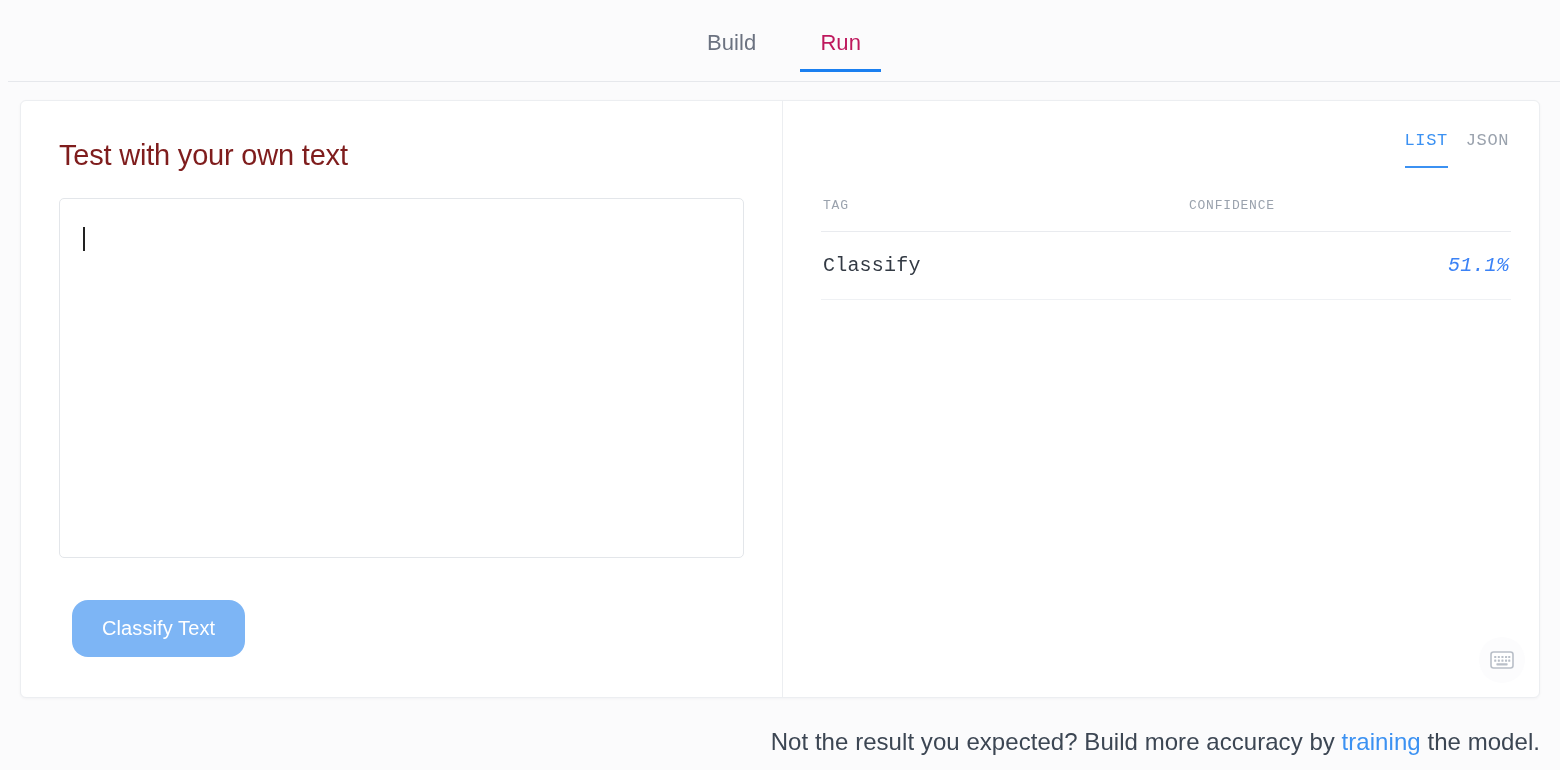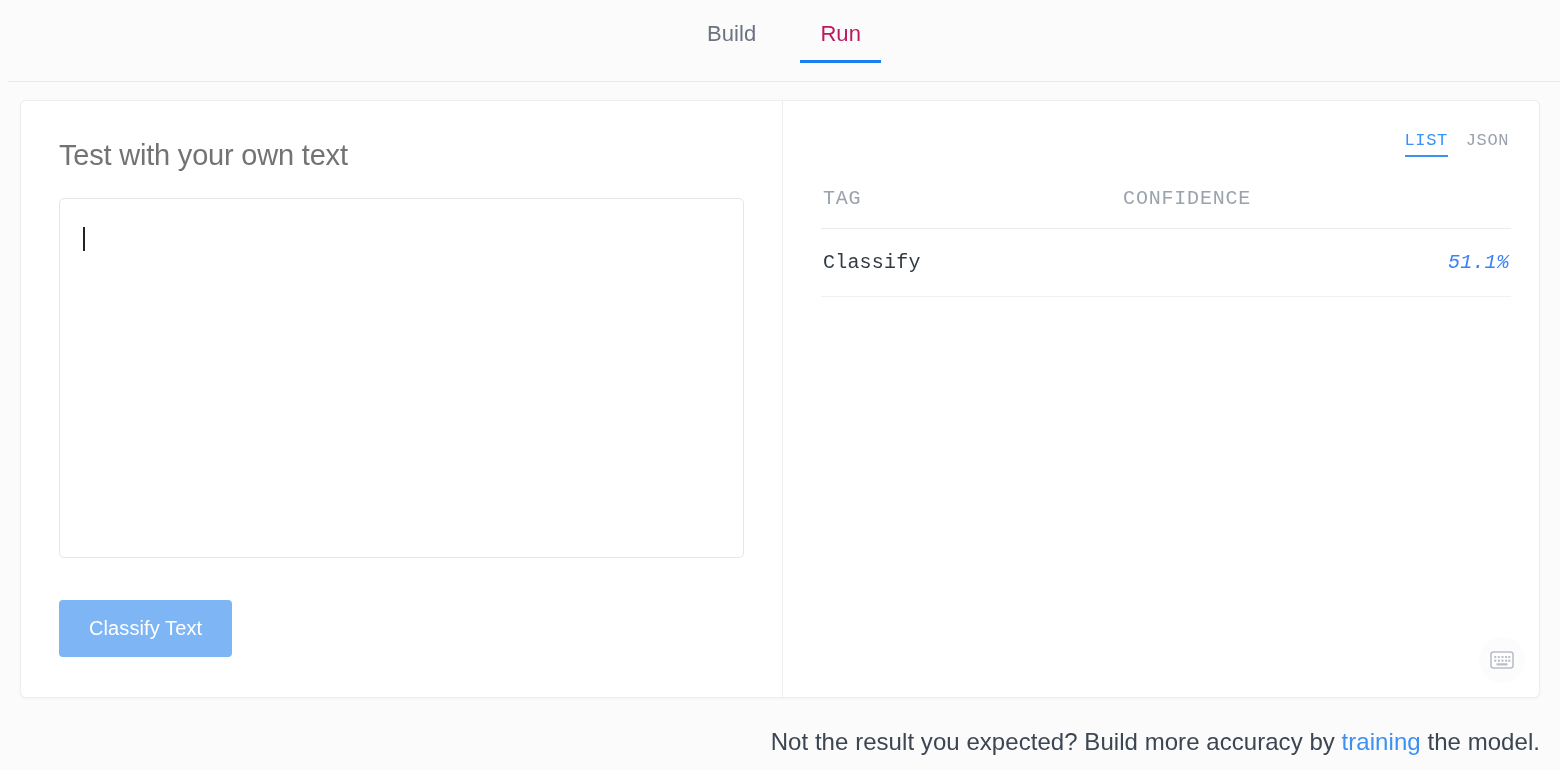--- a/index.html
+++ b/index.html
@@ -16,21 +16,21 @@
     overflow: hidden;
     position: relative;
   }
 
   
   .topbar {
     height: 82px;
     border-bottom: 1px solid #e6e8ec;
     background: #fbfbfc;
     display: flex;
-    align-items: flex-start;
+    align-items: center;
     justify-content: center;
     position: relative;
     margin-left: 8px;
   }
   .topbar-tabs {
     display: flex;
     align-items: flex-start;
     gap: 24px;
     margin-top: 22px;
   }
@@ -65,21 +65,21 @@
 
   
   .pane-left {
     width: 762px;
     border-right: 1px solid #eceef1;
     padding: 38px 40px 0 38px;
     position: relative;
   }
   .pane-title {
     font-size: 29px;
-    color: #737373;
+    color: #7f1d1d;
     margin: 0 0 26px 0;
     font-weight: 400;
     letter-spacing: -0.2px;
   }
   .text-input-box {
     width: 685px;
     height: 360px;
     border: 1px solid #e3e6ea;
     border-radius: 5px;
     background: #fff;
@@ -103,27 +103,28 @@
     white-space: pre-wrap;
     min-height: 10px;
     line-height: 24px;
   }
   .classify-btn {
     margin-top: 42px;
     display: inline-block;
     background: #7db5f5;
     color: #ffffff;
     border: none;
-    border-radius: 4px;
+    border-radius: 16px;
     font-size: 20px;
     font-family: "Liberation Sans", sans-serif;
     padding: 18px 30px 19px 30px;
     cursor: pointer;
     letter-spacing: 0.1px;
     line-height: 1;
+    margin-left: 13px;
   }
 
   
   .pane-right {
     flex: 1;
     padding: 30px 28px 0 38px;
     position: relative;
   }
   .view-tabs {
     display: flex;
@@ -132,37 +133,37 @@
     gap: 18px;
     margin-bottom: 30px;
     padding-right: 2px;
   }
   .view-tab {
     font-family: "Liberation Mono", "DejaVu Sans Mono", monospace;
     font-size: 17px;
     letter-spacing: 0.6px;
     color: #9aa2ad;
     cursor: pointer;
-    padding-bottom: 5px;
+    padding-bottom: 16px;
     border-bottom: 2px solid transparent;
     user-select: none;
   }
   .view-tab.active {
     color: #3b91f2;
     border-bottom: 2px solid #3b91f2;
   }
 
   table.results {
     width: 100%;
     border-collapse: collapse;
     font-family: "Liberation Mono", "DejaVu Sans Mono", monospace;
   }
   table.results th {
     font-weight: 400;
-    font-size: 20px;
+    font-size: 13px;
     letter-spacing: 0.8px;
     color: #9aa2ad;
     text-align: left;
     padding: 0 2px 18px 2px;
     border-bottom: 1px solid #e9ebef;
   }
   table.results th.right { text-align: left; }
   table.results td {
     font-size: 20px;
     color: #333a44;

